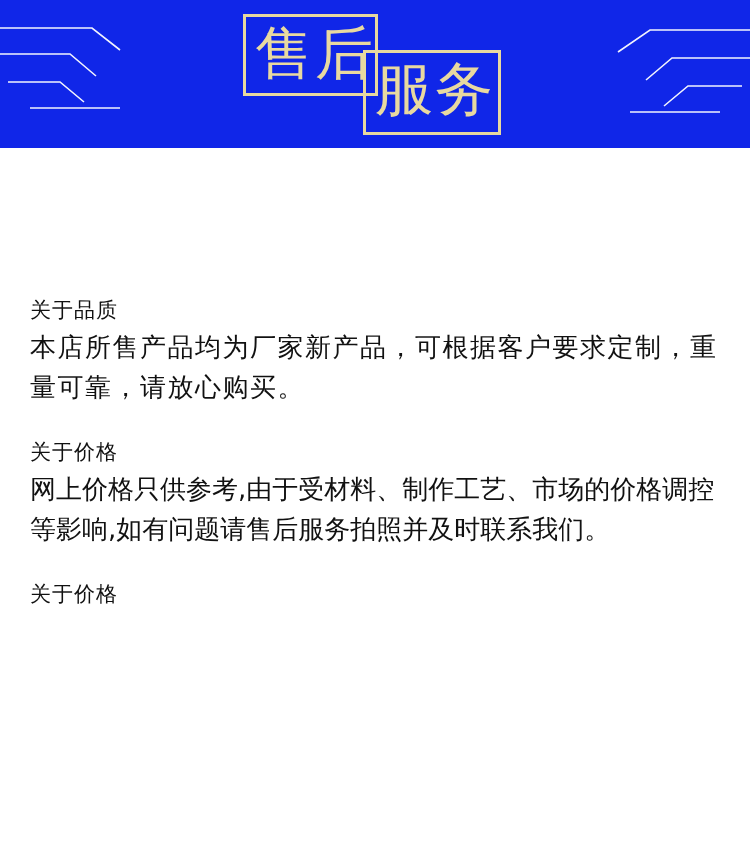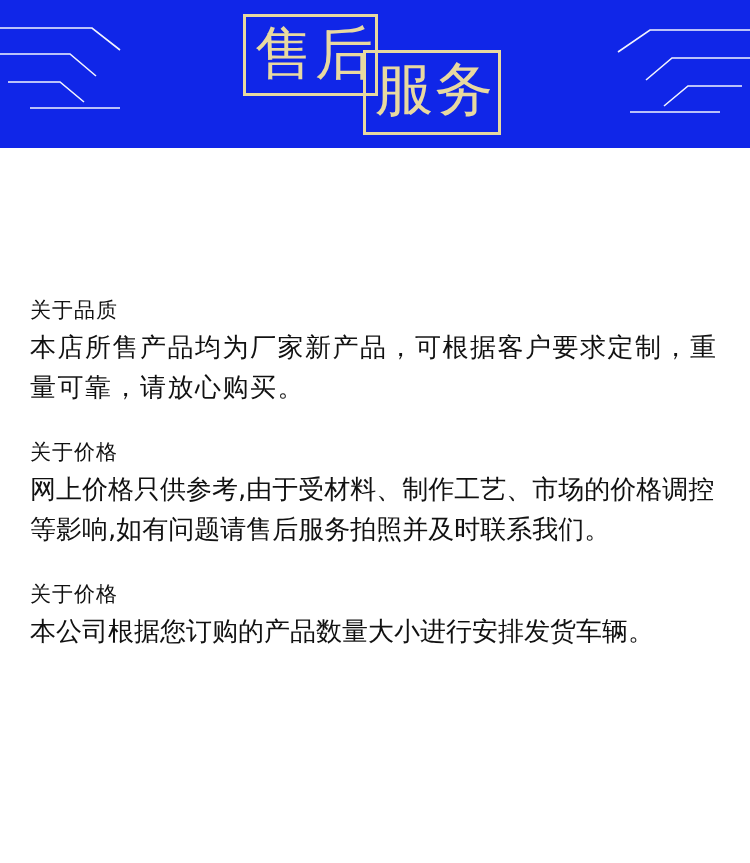--- a/index.html
+++ b/index.html
@@ -160,18 +160,17 @@
       <div class="sec-body wide">本店所售产品均为厂家新产品，可根据客户要求定制，重量可靠，请放心购买。</div>
     </div>
 
     <div class="section sp-price">
       <div class="sec-title">关于价格</div>
       <div class="sec-body">网上价格只供参考,由于受材料、制作工艺、市场的价格调控等影响,如有问题请售后服务拍照并及时联系我们。</div>
     </div>
 
     <div class="section sp-logistics">
       <div class="sec-title">关于价格</div>
-      <div class="sec-body">本公司根据您订购的产品数量大小进行安排发货车辆。</div>
     </div>
 
 
   </div>
 </div>
 
 </body></html>

